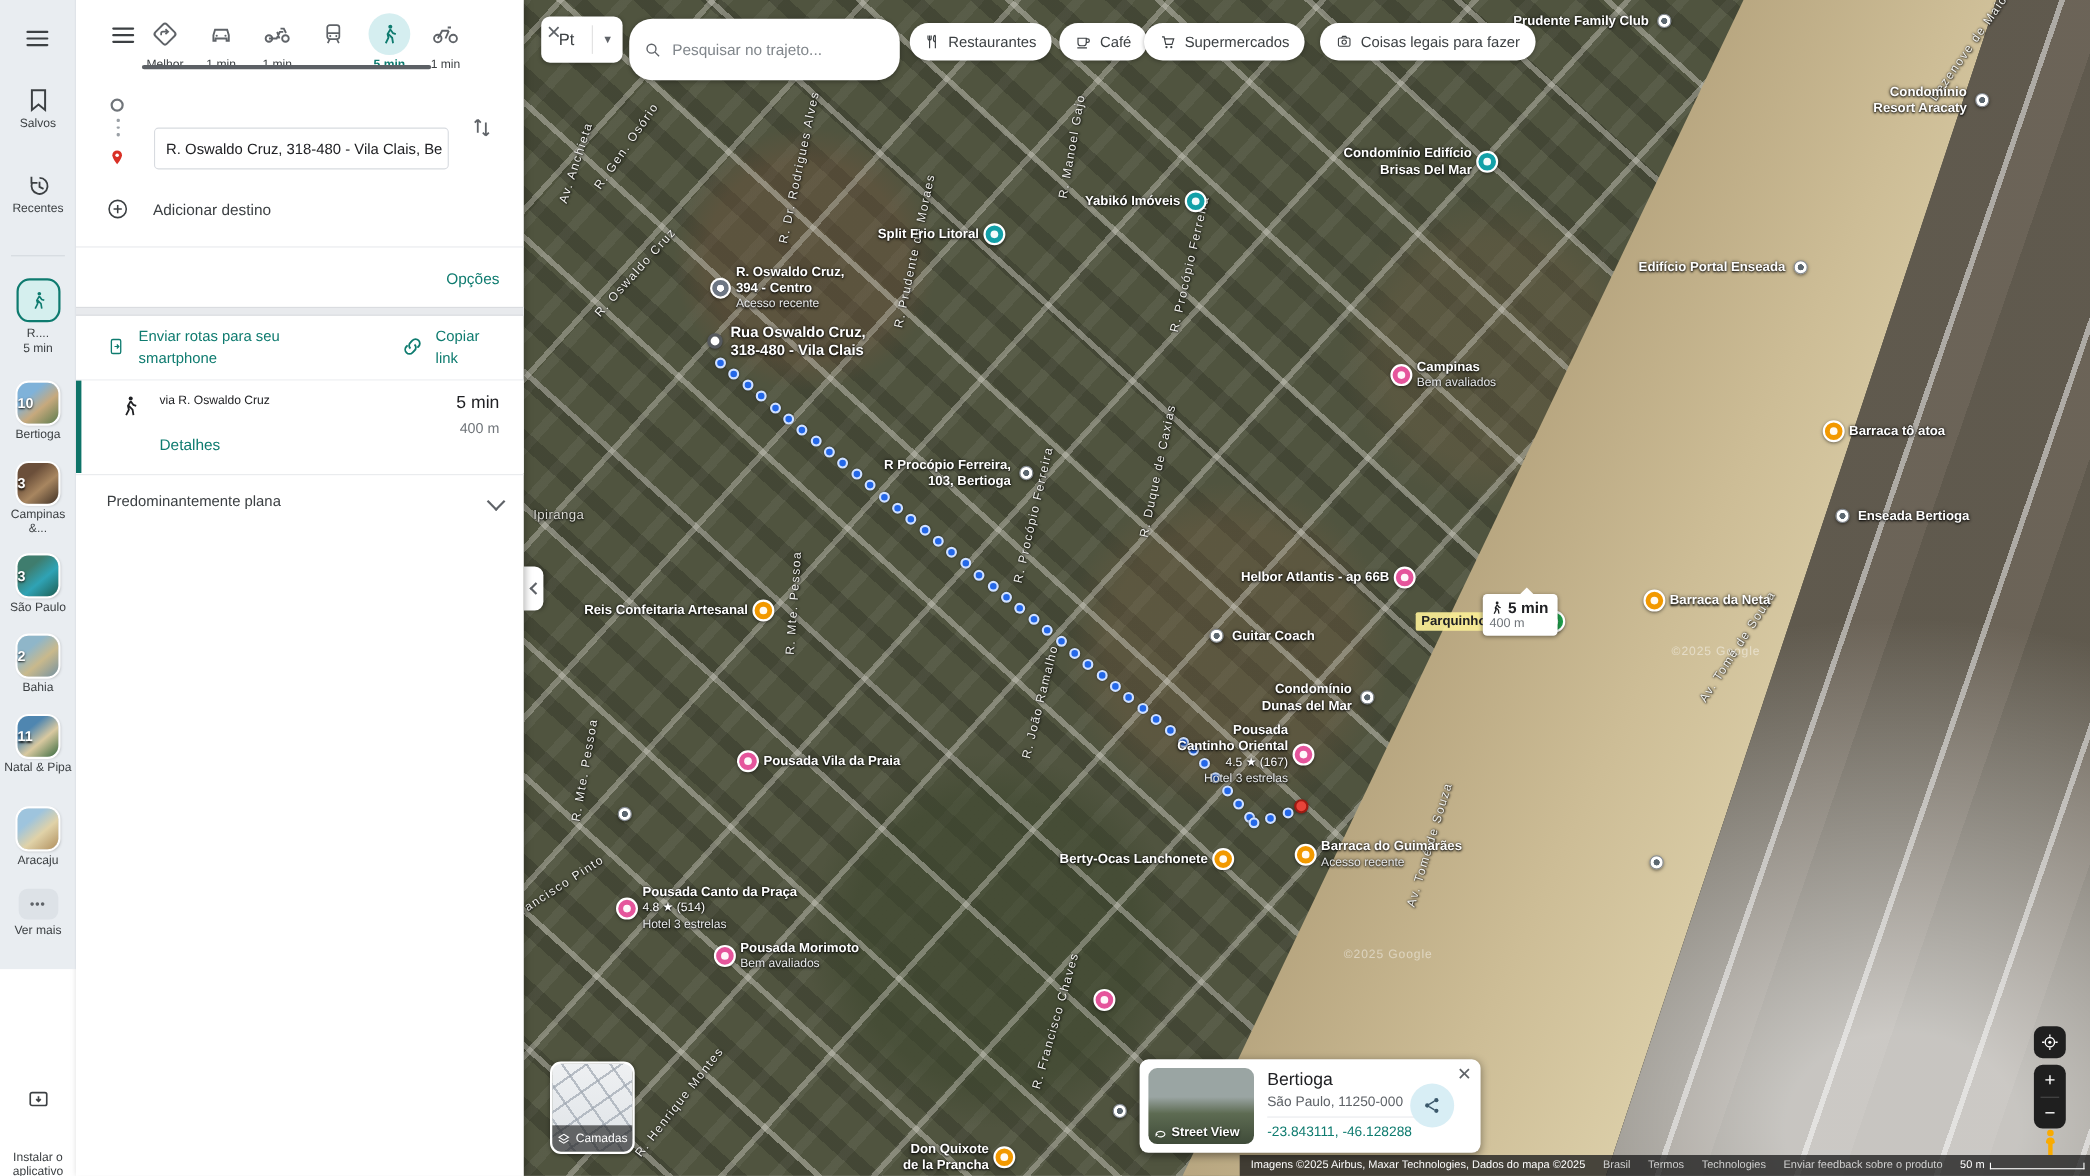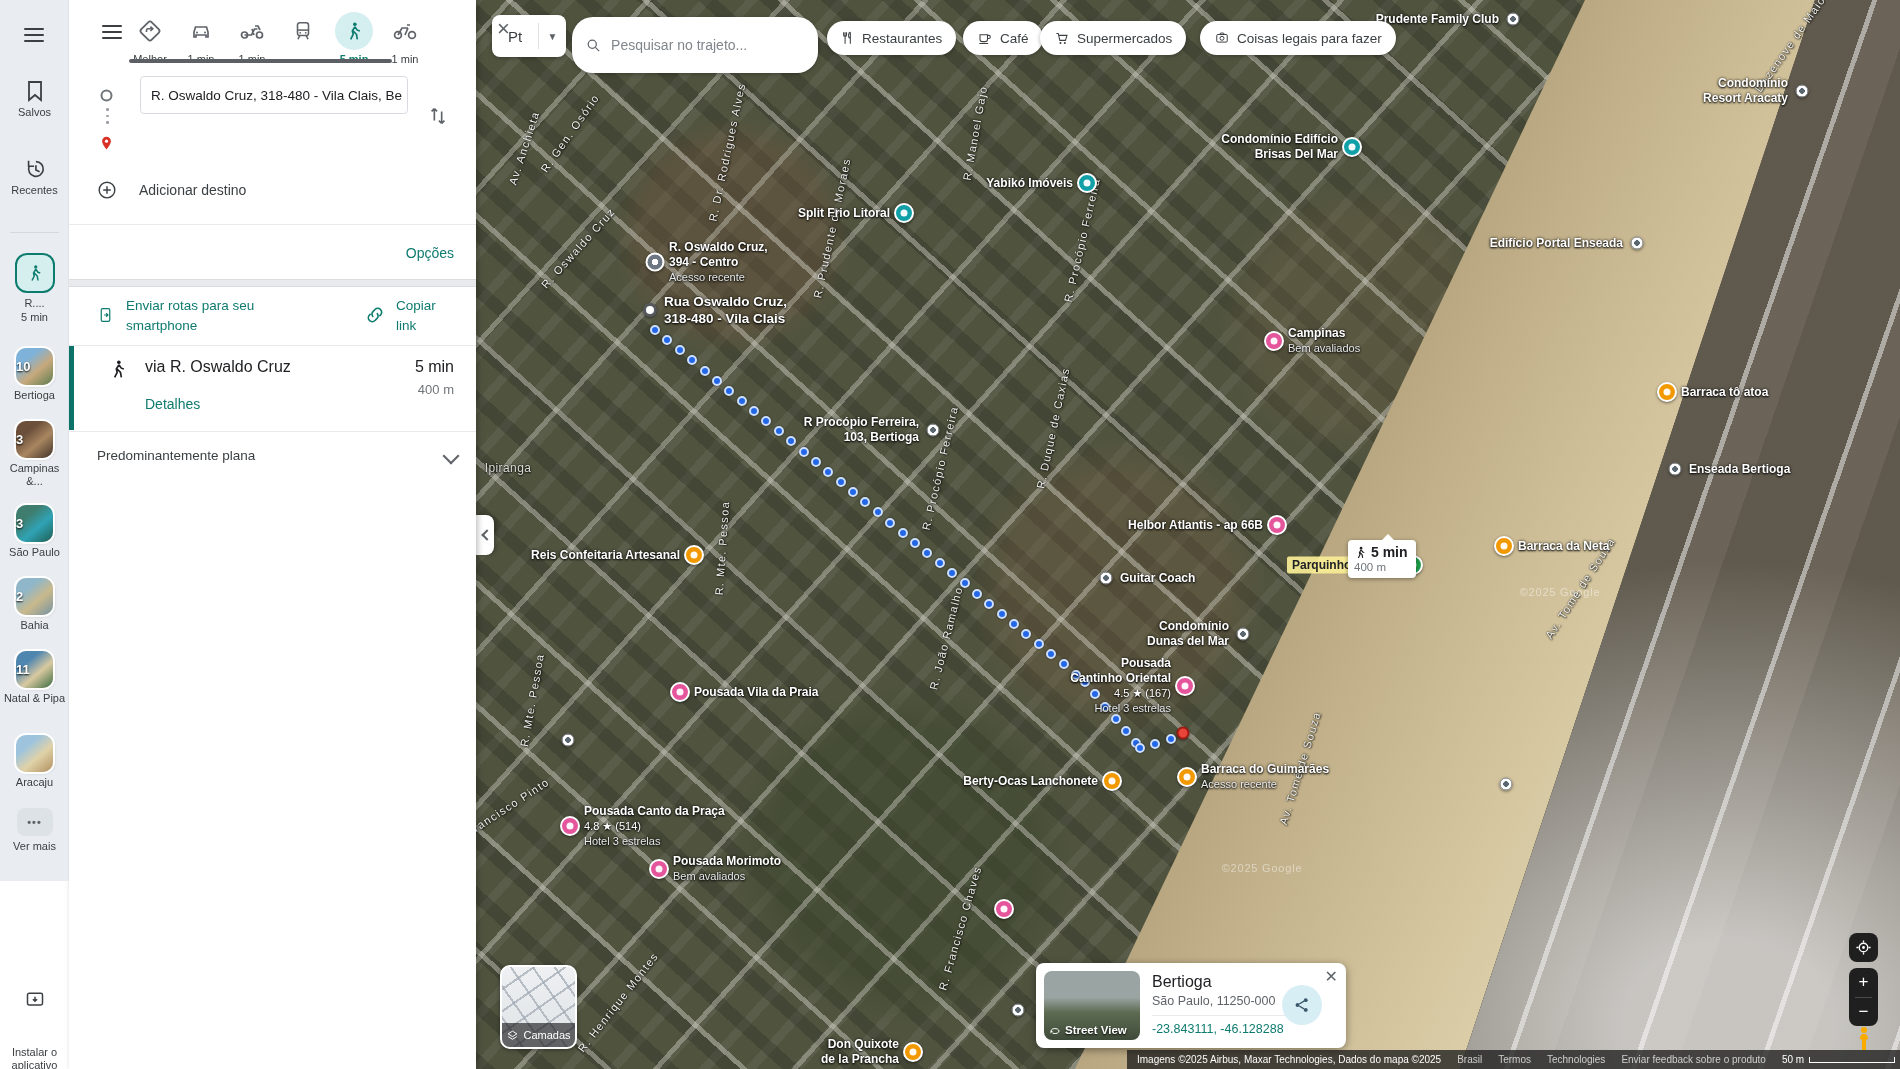--- a/index.html
+++ b/index.html
@@ -28,21 +28,21 @@
   
   #panel { position:absolute; left:69px; top:0; width:407px; height:1069px; background:#fff; z-index:30; box-shadow:2px 0 6px rgba(0,0,0,.25); }
   .mode-tab { position:absolute; top:12px; width:48px; display:flex; flex-direction:column; align-items:center; gap:3px; color:#5f6368; cursor:pointer; }
   .mode-tab .t { font-size:11px; color:#3c4043; }
   .mode-tab.sel { color:#0e7b6f; }
   .mode-tab.sel .t { color:#0e7b6f; font-weight:bold; }
   .mode-tab.sel .ico-wrap { background:#d5eef0; }
   .ico-wrap { width:38px; height:38px; border-radius:50%; display:flex; align-items:center; justify-content:center; }
   .tabs-scrollbar { position:absolute; left:60px; top:59px; width:263px; height:4px; background:#5c6065; border-radius:2px; }
   .close-x { position:absolute; left:428px; top:18px; font-size:22px; color:#5f6368; cursor:pointer; line-height:22px; }
-  .dir-input { position:absolute; left:71px; width:268px; height:38px; border:1px solid #d8dbe0; border-radius:4px; background:#fff; font-size:13.5px; color:#202124; padding:0 10px; white-space:nowrap; overflow:hidden; display:flex; align-items:center; }
+  .dir-input { position:absolute; left:71px; width:268px; height:38px; border:1px solid #d8dbe0; border-radius:4px; background:#fff; font-size:13.5px; color:#202124; padding:0 10px; white-space:nowrap; overflow:hidden; display:flex; align-items:center;margin-top:40px; }
   .dotcol { position:absolute; left:37px; display:flex; flex-direction:column; gap:4px; }
   .dotcol i { width:2.5px; height:2.5px; background:#9aa0a6; border-radius:50%; }
   .teal-link { color:#0e7b6f; font-size:14px; cursor:pointer; }
   .divider { position:absolute; left:0; width:407px; height:1px; background:#e8eaed; }
   .grayband { position:absolute; left:0; width:407px; height:8px; background:#e8eaed; border-top:1px solid #dadce0; border-bottom:1px solid #dadce0; }
   .send-line { font-size:13.5px; color:#0e7b6f; line-height:20px; cursor:pointer; }
   .route-card { position:absolute; left:0; top:346px; width:407px; height:84px; background:#fff; border-left:5px solid #0d7368; cursor:pointer; }
   .chev { width:12px; height:12px; border-right:2px solid #5f6368; border-bottom:2px solid #5f6368; transform:rotate(45deg); }
 
   
@@ -366,21 +366,21 @@
       <div>link</div>
     </div>
   </div>
   <div class="divider" style="top:345px;"></div>
 
   <div class="route-card">
     <svg class="abs" style="left:34px;top:12px;" width="20" height="22" viewBox="0 0 24 24">
         <circle cx="13" cy="4" r="2.2" fill="#202124"></circle>
         <path d="M13 7l-3 5 1 4-3 6M13 7l3 4 3 1M11 12l4 4 1 6" fill="none" stroke="#202124" stroke-width="2"></path>
       </svg>
-    <div class="abs" style="left:71px;top:12px;font-size:16px;color:#202124;">via R. Oswaldo Cruz</div>
+    <div class="abs" style="left:71px;top:12px;font-size:11px;color:#202124;">via R. Oswaldo Cruz</div>
     <div class="abs" style="right:22px;top:12px;font-size:16px;color:#202124;text-align:right;">5 min</div>
     <div class="abs" style="right:22px;top:36px;font-size:13px;color:#70757a;text-align:right;">400 m</div>
     <div class="abs teal-link" style="left:71px;top:50px;"><span>Detalhes</span></div>
   </div>
   <div class="divider" style="top:431px;"></div>
 
   <div class="abs" style="left:28px;top:448px;width:360px;display:flex;align-items:center;justify-content:space-between;cursor:pointer;">
     <span style="font-size:13.5px;color:#3c4043;">Predominantemente plana</span>
     <span class="chev"></span>
   </div>

